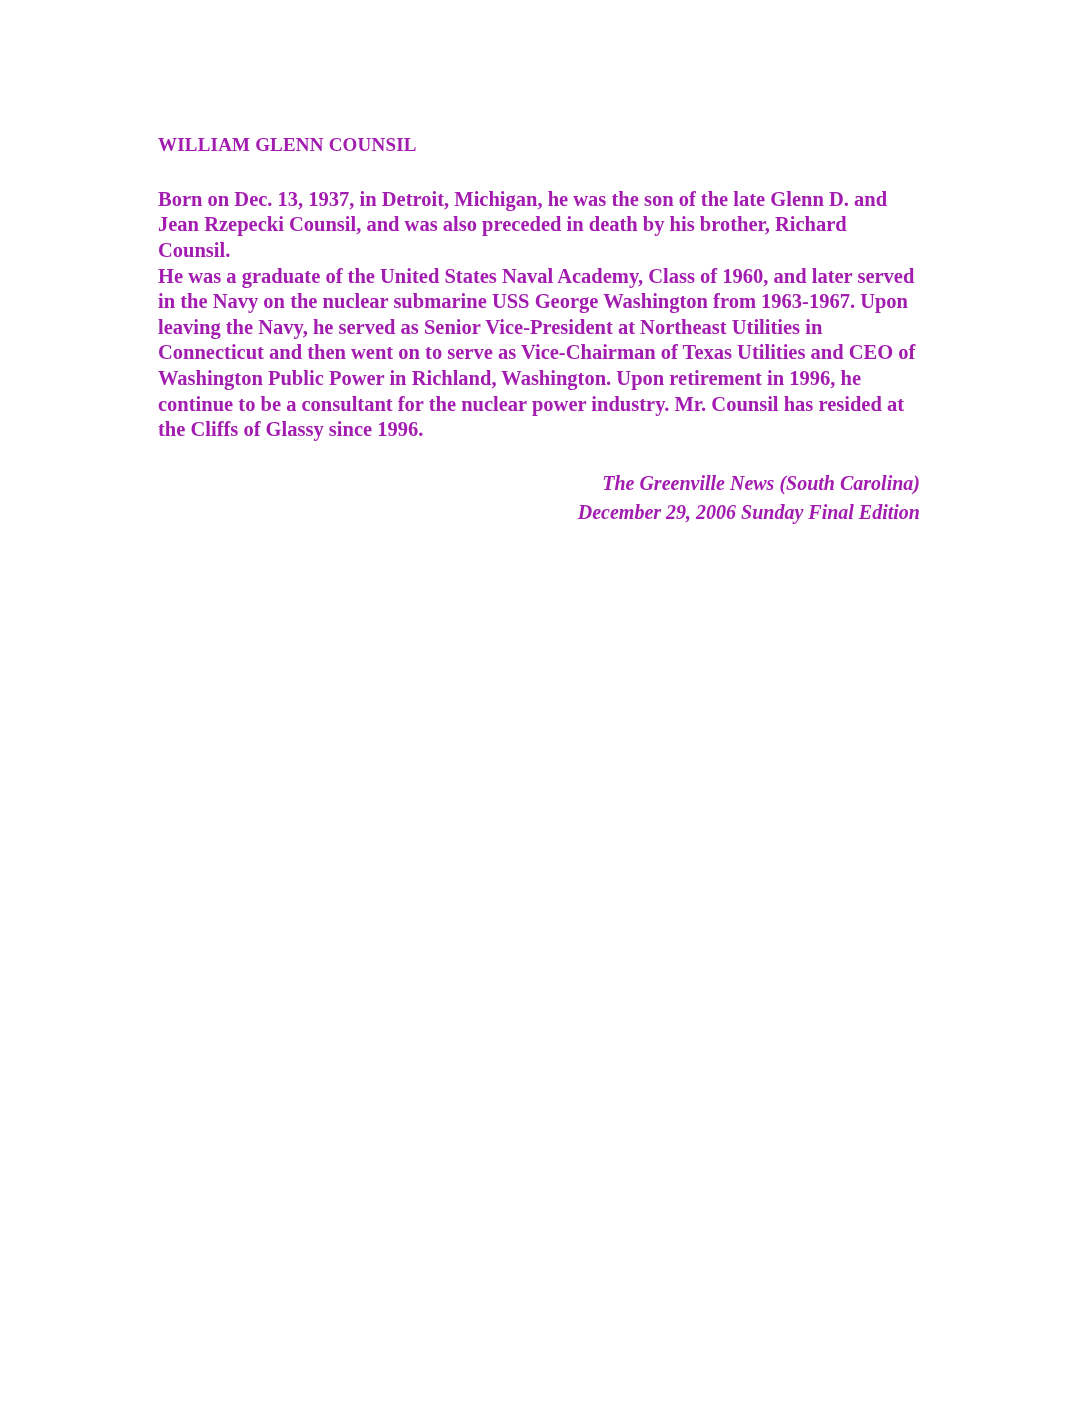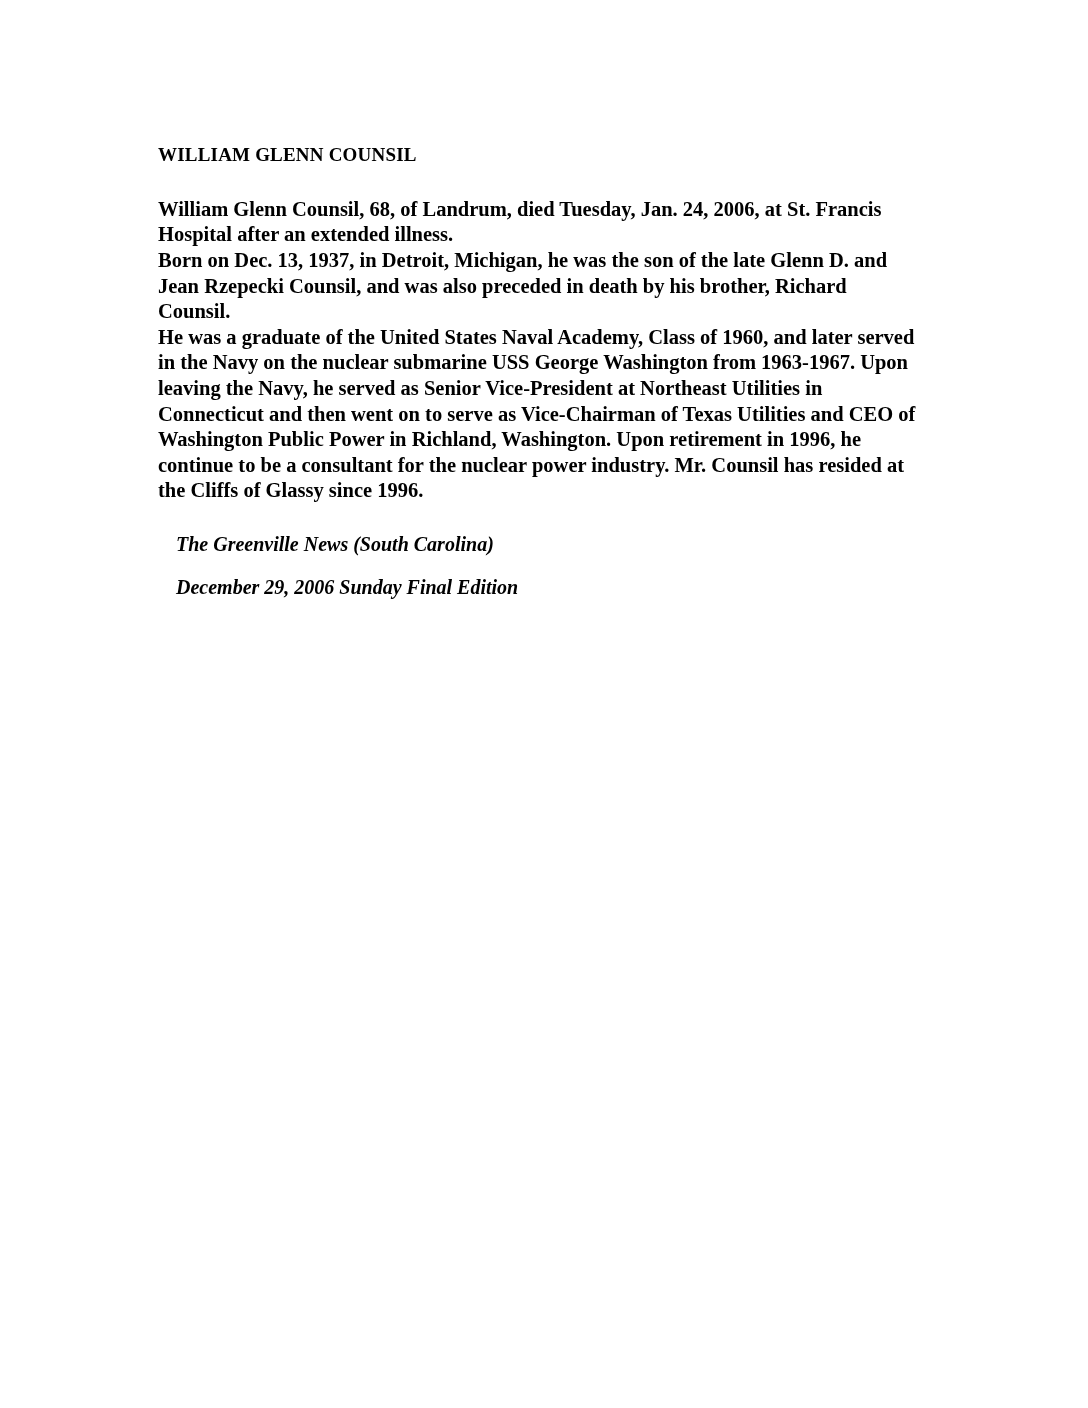--- a/index.html
+++ b/index.html
@@ -10,24 +10,24 @@
   .page {
     position: relative;
     width: 1088px;
     height: 1408px;
     background: #ffffff;
     overflow: hidden;
   }
   .content {
     position: absolute;
     left: 158px;
-    top: 144px;
+    top: 134px;
     width: 766px;
     font-family: "Liberation Serif", "DejaVu Serif", serif;
-    color: #000000;
+    color: #a21caf;
   }
   .doc-title {
     font-weight: bold;
     font-size: 19px;
     letter-spacing: 0.2px;
     margin: 0 0 30px 0;
     line-height: 1.2;
   }
   .body-block {
     font-weight: bold;
@@ -39,33 +39,33 @@
     margin: 0;
   }
   .source-block {
     margin-top: 28px;
     font-style: italic;
     font-weight: bold;
     font-size: 20px;
     line-height: 25.5px;
   }
   .source-block p {
-    margin: 18px;
+    margin: 4px;
+    text-align: right;
   }
 </style>
 </head>
 <body>
 
 <div class="page">
   <div class="content">
 
     <h1 class="doc-title">WILLIAM GLENN COUNSIL</h1>
 
     <div class="body-block">
-      <p>William Glenn Counsil, 68, of Landrum, died Tuesday, Jan. 24, 2006, at St. Francis Hospital after an extended illness.</p>
       <p>Born on Dec. 13, 1937, in Detroit, Michigan, he was the son of the late Glenn D. and Jean Rzepecki Counsil, and was also preceded in death by his brother, Richard Counsil.</p>
       <p>He was a graduate of the United States Naval Academy, Class of 1960, and later served in the Navy on the nuclear submarine USS George Washington from 1963-1967. Upon leaving the Navy, he served as Senior Vice-President at Northeast Utilities in Connecticut and then went on to serve as Vice-Chairman of Texas Utilities and CEO of Washington Public Power in Richland, Washington. Upon retirement in 1996, he continue to be a consultant for the nuclear power industry. Mr. Counsil has resided at the Cliffs of Glassy since 1996.</p>
     </div>
 
     <div class="source-block">
       <p>The Greenville News (South Carolina)</p>
       <p>December 29, 2006 Sunday Final Edition</p>
     </div>
 
   </div>

